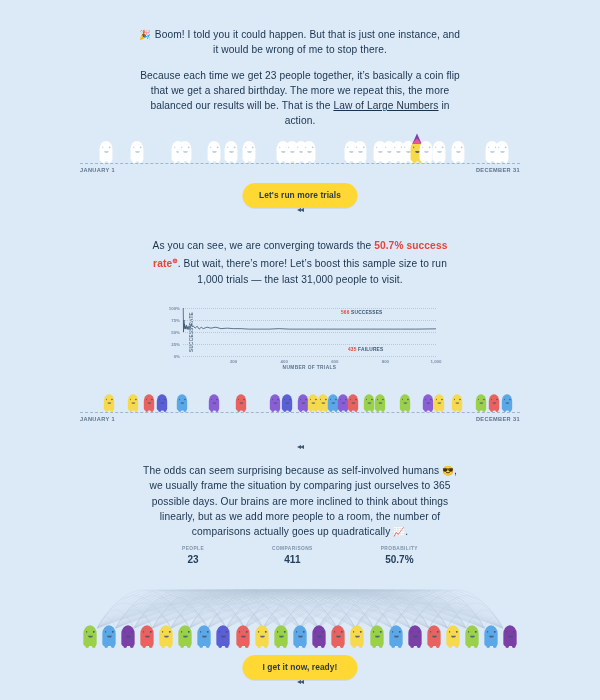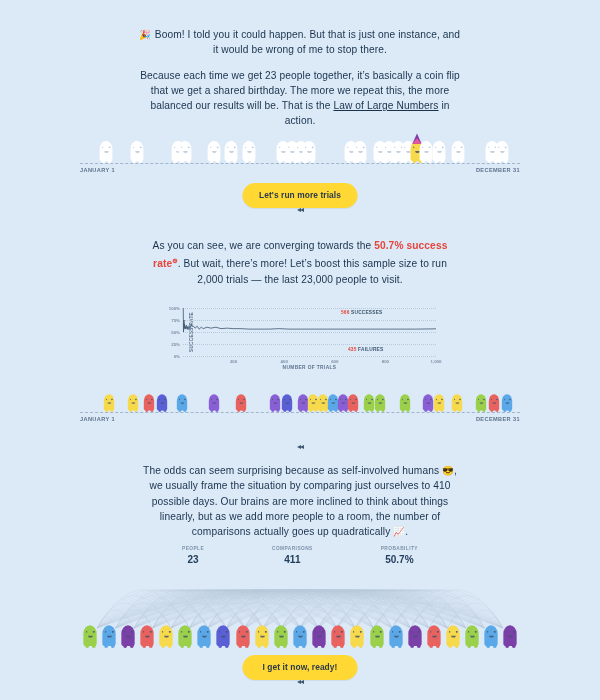--- a/index.html
+++ b/index.html
@@ -430,21 +430,21 @@
     <div class="axis" style="top:38px;"></div>
     <div class="axis-label left" style="top:42px;">JANUARY 1</div>
     <div class="axis-label right" style="top:42px;">DECEMBER 31</div>
   </div>
 
   <button class="btn" style="top:183px;">Let's run more trials</button>
   <div class="scrolldown" style="top:205px;">◂◂</div>
 
   <div class="prose" style="top:238px;">
     <p>
-      <span>As you can see, we are converging towards the </span><span class="hot">50.7% success rate</span><span class="sup">⊕</span><span>. But wait, there’s more! Let’s boost this sample size to run 2,000 trials — the last 23,000 people to visit.</span>
+      <span>As you can see, we are converging towards the </span><span class="hot">50.7% success rate</span><span class="sup">⊕</span><span>. But wait, there’s more! Let’s boost this sample size to run 1,000 trials — the last 31,000 people to visit.</span>
     </p>
   </div>
 
   <div class="chart-wrap" style="top:308px; height:70px;">
     <div class="chart-box" id="chartbox">
       <div class="ylab">SUCCESS RATE</div>
       <div id="ygrid">
           <div class="grid" style="top: 0px;"></div>
           <div class="ytick" style="top: 0px;">100%</div>
           <div class="grid" style="top: 12px;"></div>
@@ -717,21 +717,21 @@
       </div>
     <div class="axis" style="top:30px;"></div>
     <div class="axis-label left" style="top:34px;">JANUARY 1</div>
     <div class="axis-label right" style="top:34px;">DECEMBER 31</div>
   </div>
 
   <div class="scrolldown" style="top:442px;">◂◂</div>
 
   <div class="prose" style="top:463px;">
     <p>
-      <span>The odds can seem surprising because as self-involved humans </span><span class="emo">😎</span><span>, we usually frame the situation by comparing just ourselves to 410 possible days. Our brains are more inclined to think about things linearly, but as we add more people to a room, the number of comparisons actually goes up quadratically </span><span class="emo">📈</span><span>.</span>
+      <span>The odds can seem surprising because as self-involved humans </span><span class="emo">😎</span><span>, we usually frame the situation by comparing just ourselves to 365 possible days. Our brains are more inclined to think about things linearly, but as we add more people to a room, the number of comparisons actually goes up quadratically </span><span class="emo">📈</span><span>.</span>
     </p>
   </div>
 
   <div class="stats" style="top:546px;" id="stats">
       <div class="stat">
         <div class="k">PEOPLE</div>
         <div class="v">23</div>
       </div>
       <div class="stat">
         <div class="k">COMPARISONS</div>

